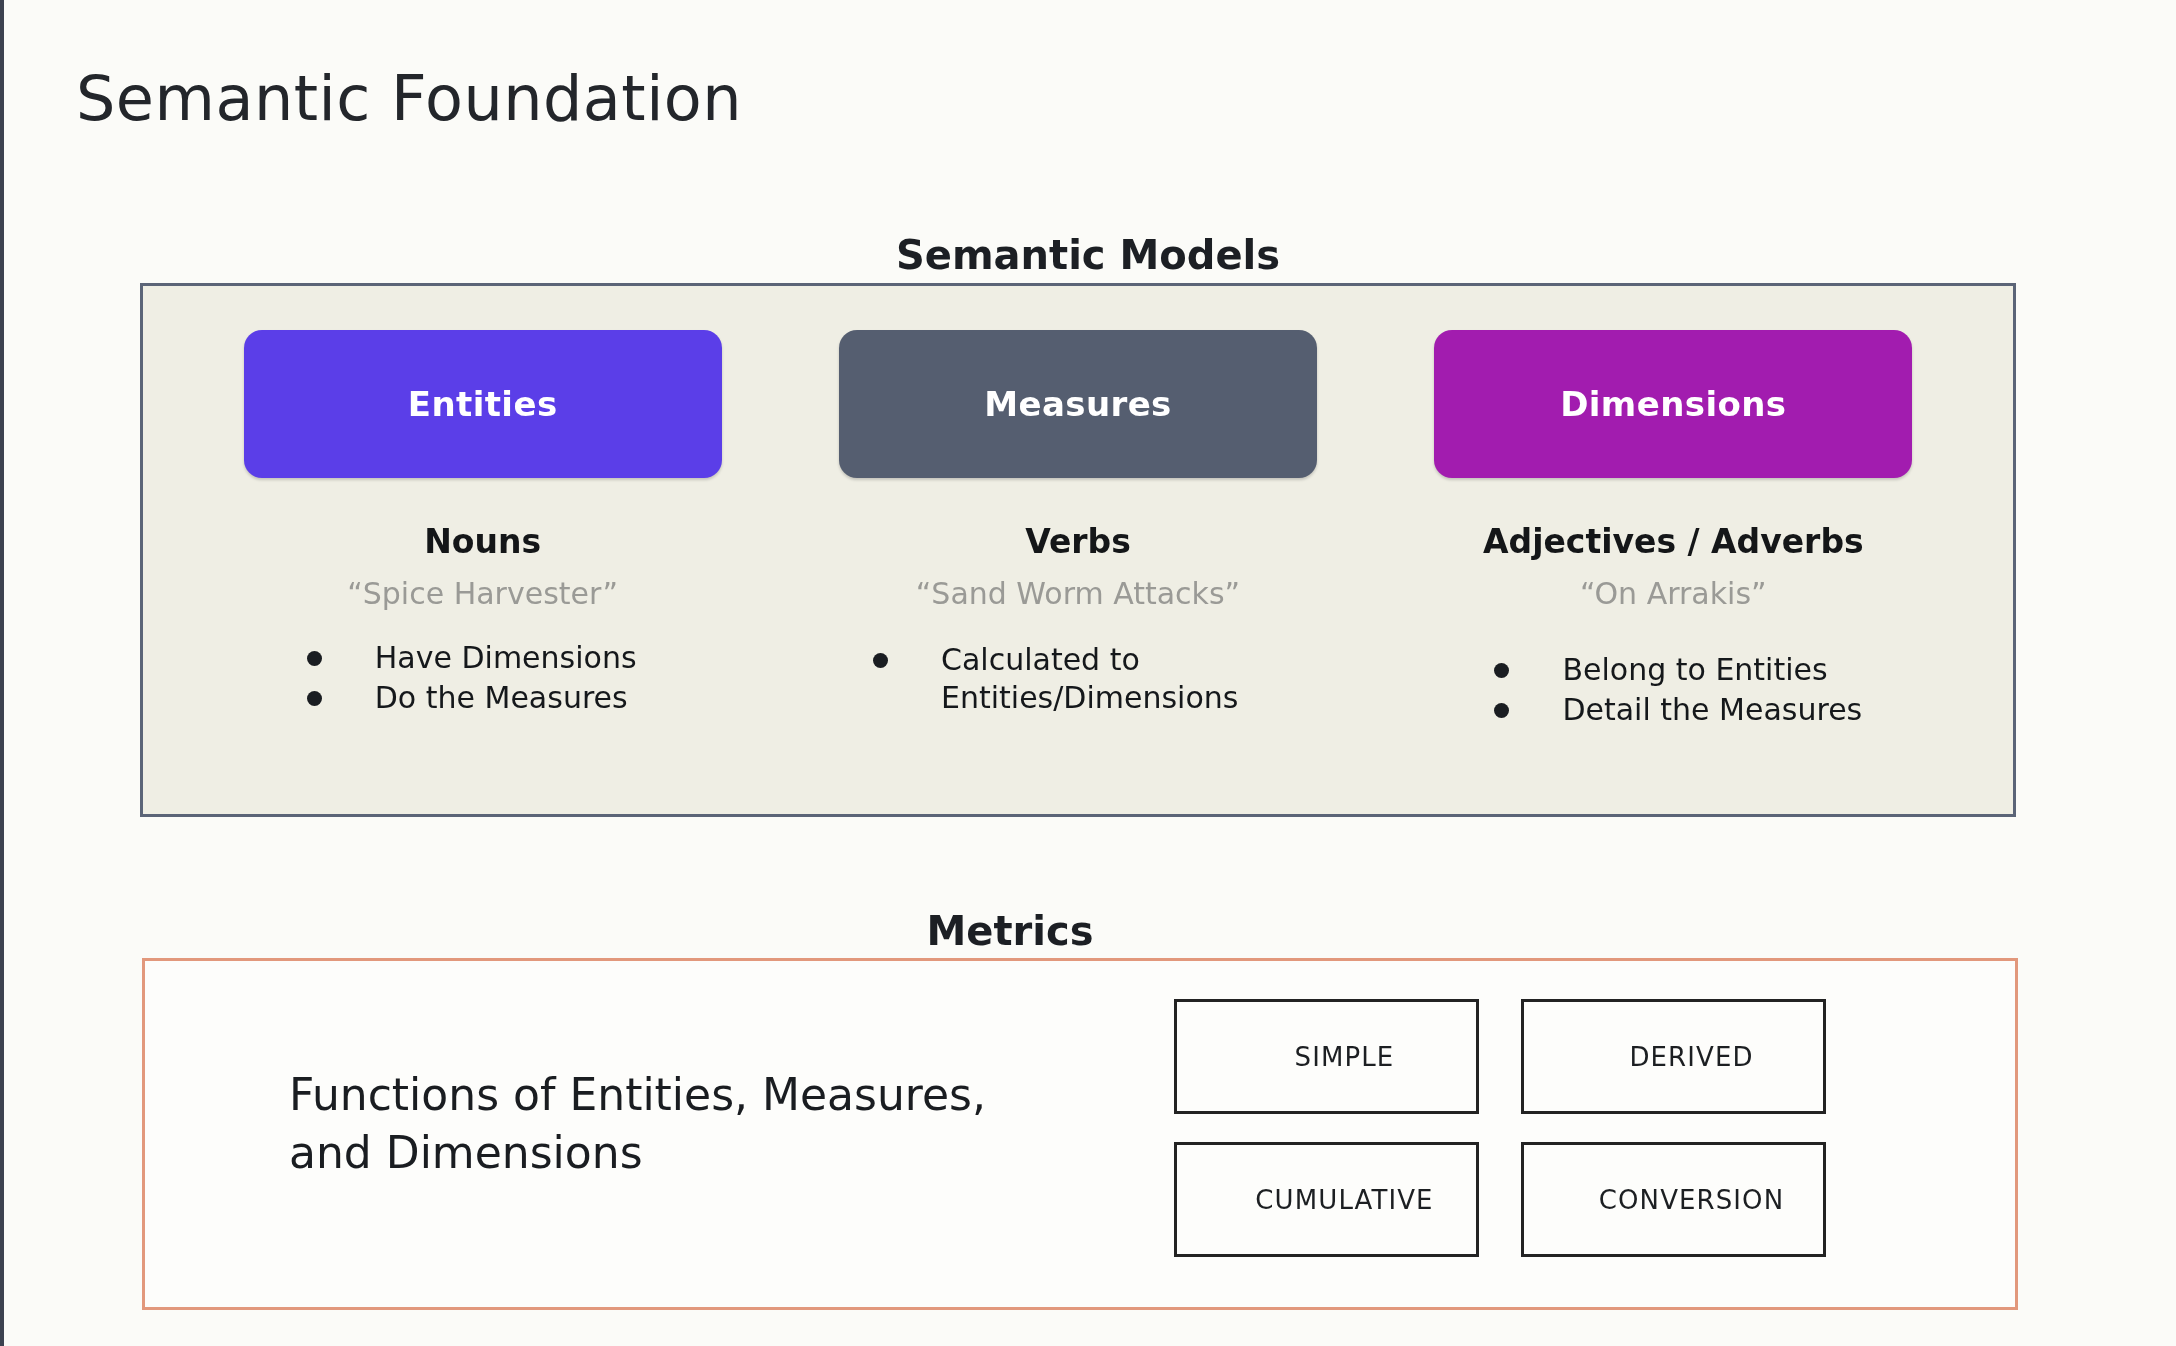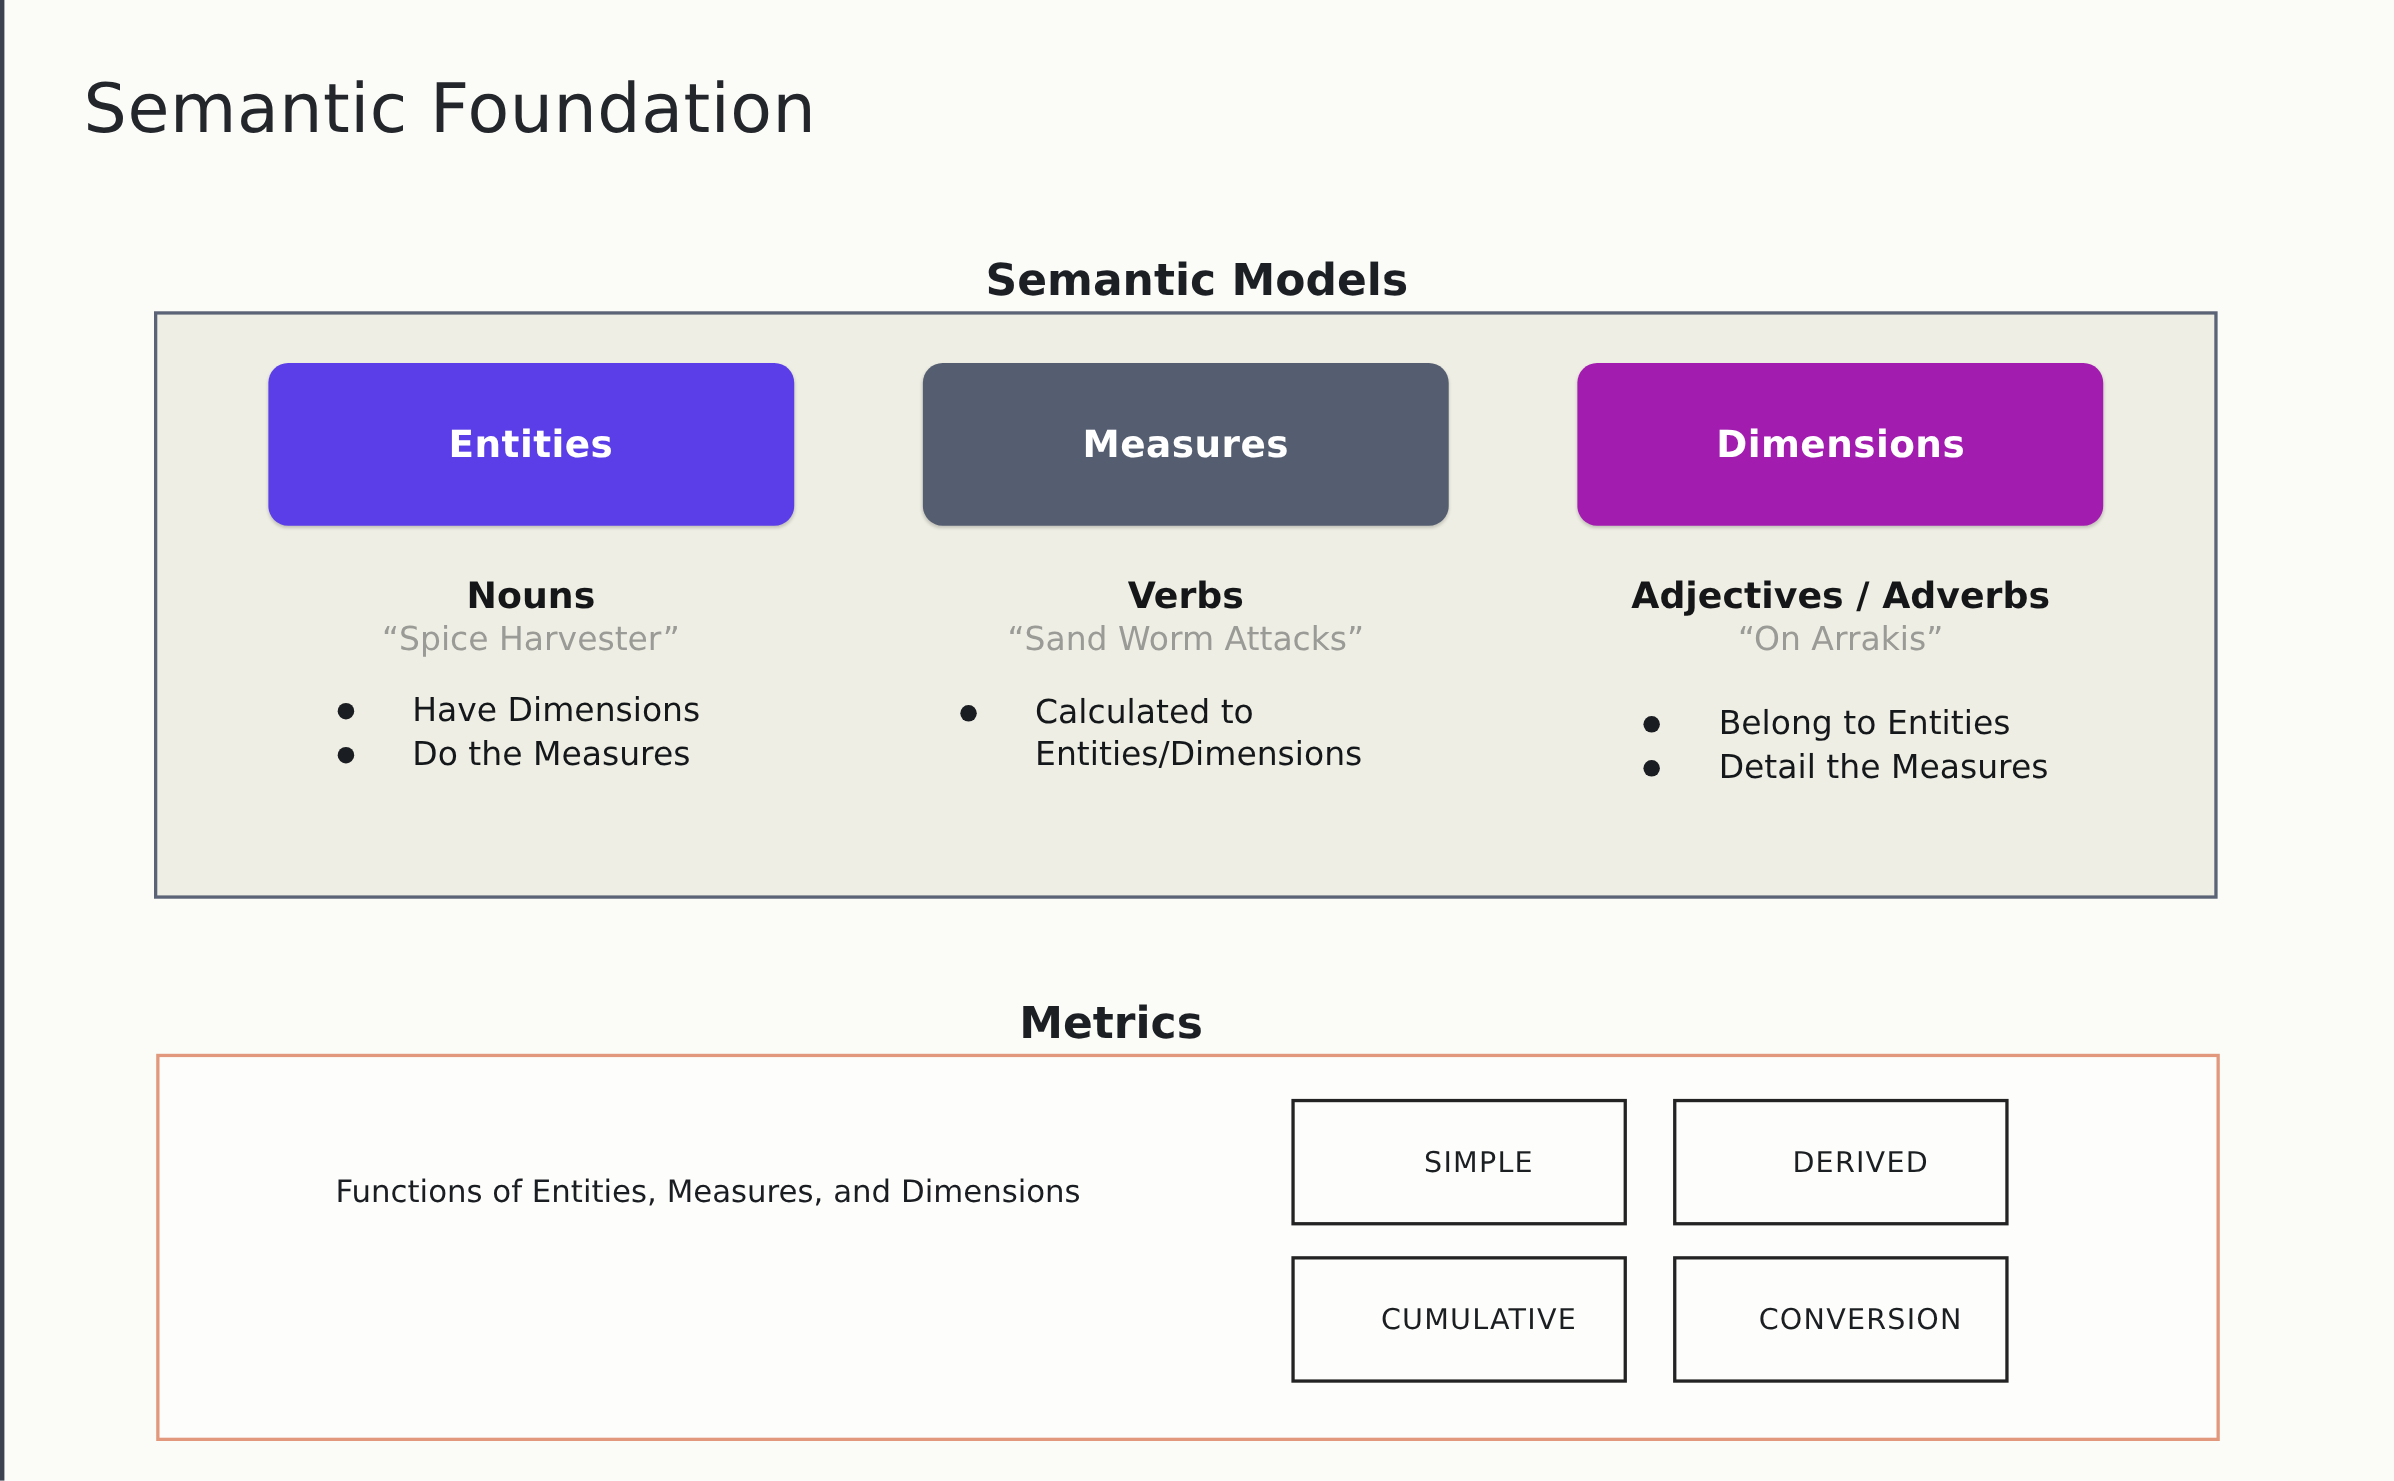--- a/index.html
+++ b/index.html
@@ -114,21 +114,21 @@
 
   .pos-title {
     margin-top: 47px;
     font-size: 33px;
     font-weight: 700;
     color: #141618;
     white-space: nowrap;
     line-height: 1.05;
   }
   .example {
-    margin-top: 6px;
+    margin-top: 18px;
     font-size: 30px;
     font-weight: 400;
     color: #9a9a96;
     white-space: nowrap;
     line-height: 1.05;
   }
 
   .bullets {
     margin: 16px;
     padding: 0;
@@ -162,23 +162,23 @@
     left: 142px;
     top: 958px;
     width: 1876px;
     height: 352px;
     background: #fdfdfb;
     border: 3px solid #e2987c;
     box-sizing: border-box;
   }
   #metrics-description {
     position: absolute;
-    left: 160px;
+    left: 144px;
     top: 105px;
-    font-size: 28px;
+    font-size: 44px;
     line-height: 1.32;
     color: #1a1d21;
     width: 720px;
   }
 
   #metric-type-grid {
     position: absolute;
     left: 1029px;
     top: 38px;
     display: grid;

